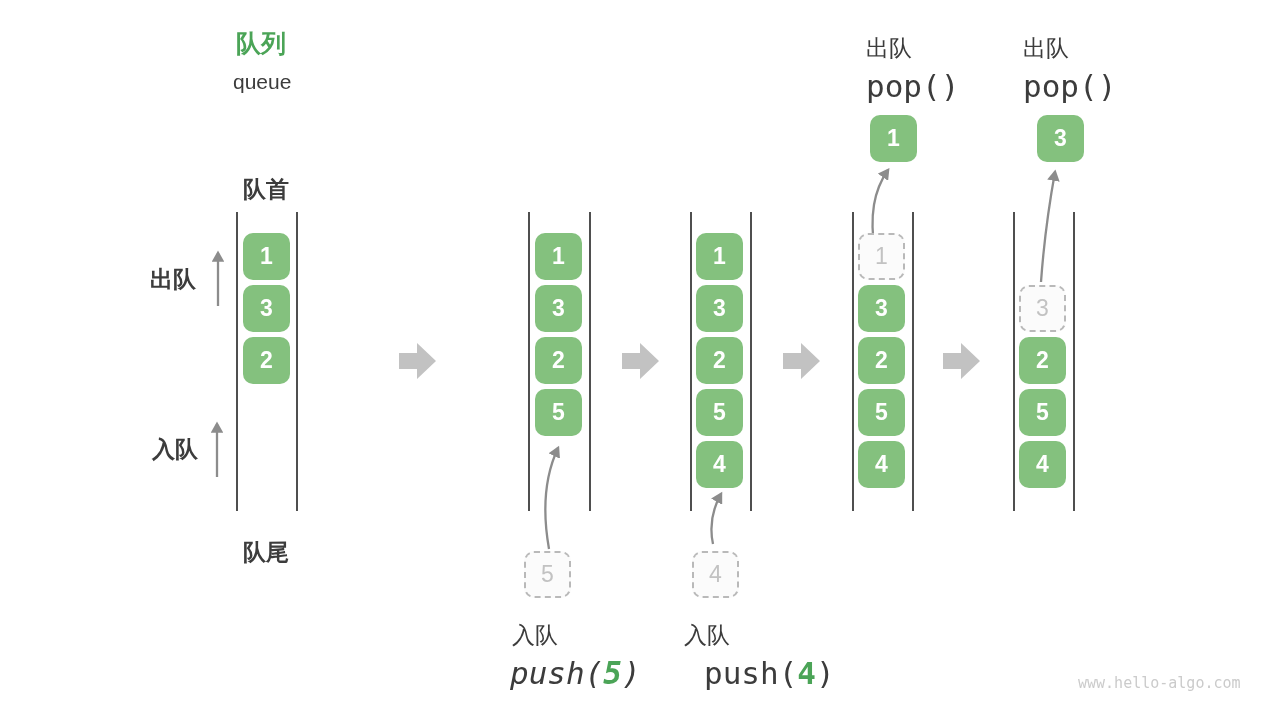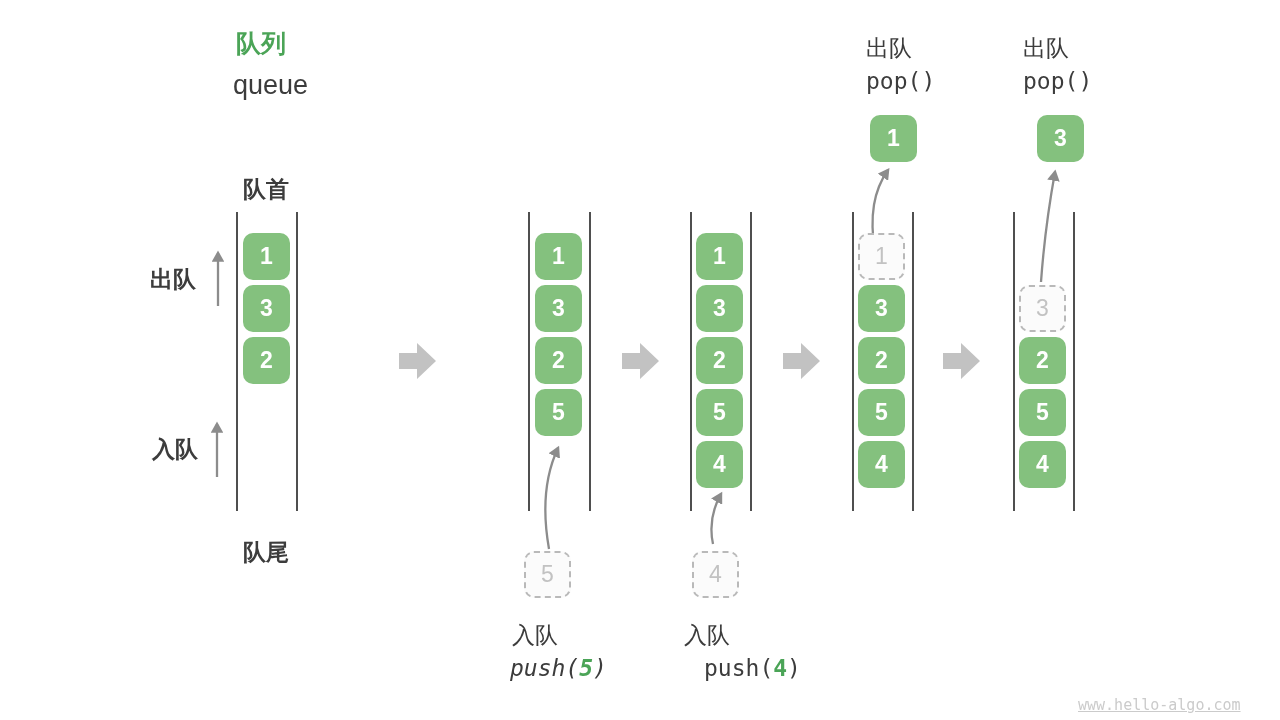--- a/index.html
+++ b/index.html
@@ -12,22 +12,22 @@
   .box{
     position:absolute;width:47px;height:47px;border-radius:10px;
     display:flex;align-items:center;justify-content:center;
     font-size:23px;font-weight:bold;box-sizing:border-box;
   }
   .box.green{background:#84c17e;color:#ffffff;}
   .box.ghost{background:#fbfbfb;border:2px dashed #b9b9b9;color:#c2c2c2;font-weight:400;}
   .zh{color:#3c3c3c;font-size:23px;white-space:nowrap;}
   .bold{font-weight:bold;}
   .title-zh{color:#4ba457;font-size:25px;font-weight:bold;}
-  .title-en{color:#3c3c3c;font-size:27px;}
-  .mono{font-family:"DejaVu Sans Mono","Liberation Mono",monospace;font-size:23px;color:#3c3c3c;white-space:nowrap;}
+  .title-en{color:#3c3c3c;font-size:21px;}
+  .mono{font-family:"DejaVu Sans Mono","Liberation Mono",monospace;font-size:31px;color:#3c3c3c;white-space:nowrap;}
   .accent{color:#4ba457;font-weight:bold;}
   .watermark{font-family:"DejaVu Sans Mono","Liberation Mono",monospace;font-size:15px;color:#cbcbcb;}
   svg.overlay{position:absolute;left:0;top:0;width:1280px;height:720px;pointer-events:none;}
 </style>
 </head>
 <body>
 
 <div class="canvas">
 
   <div class="abs title-zh" style="left:236px;top:27px;">队列</div>
@@ -101,15 +101,15 @@
   <div class="box green" style="left:858px;top:441px;">4</div>
 
   <div class="abs zh" style="left:1023px;top:33px;">出队</div>
   <div class="abs mono" style="left:1023px;top:68px;">pop()</div>
   <div class="box green" style="left:1037px;top:115px;">3</div>
   <div class="box ghost" style="left:1019px;top:285px;">3</div>
   <div class="box green" style="left:1019px;top:337px;">2</div>
   <div class="box green" style="left:1019px;top:389px;">5</div>
   <div class="box green" style="left:1019px;top:441px;">4</div>
 
-  <div class="abs watermark" style="left:1078px;top:696px;text-decoration:underline;">www.hello-algo.com</div>
+  <div class="abs watermark" style="left:1078px;top:674px;">www.hello-algo.com</div>
 
 </div>
 
 </body></html>

